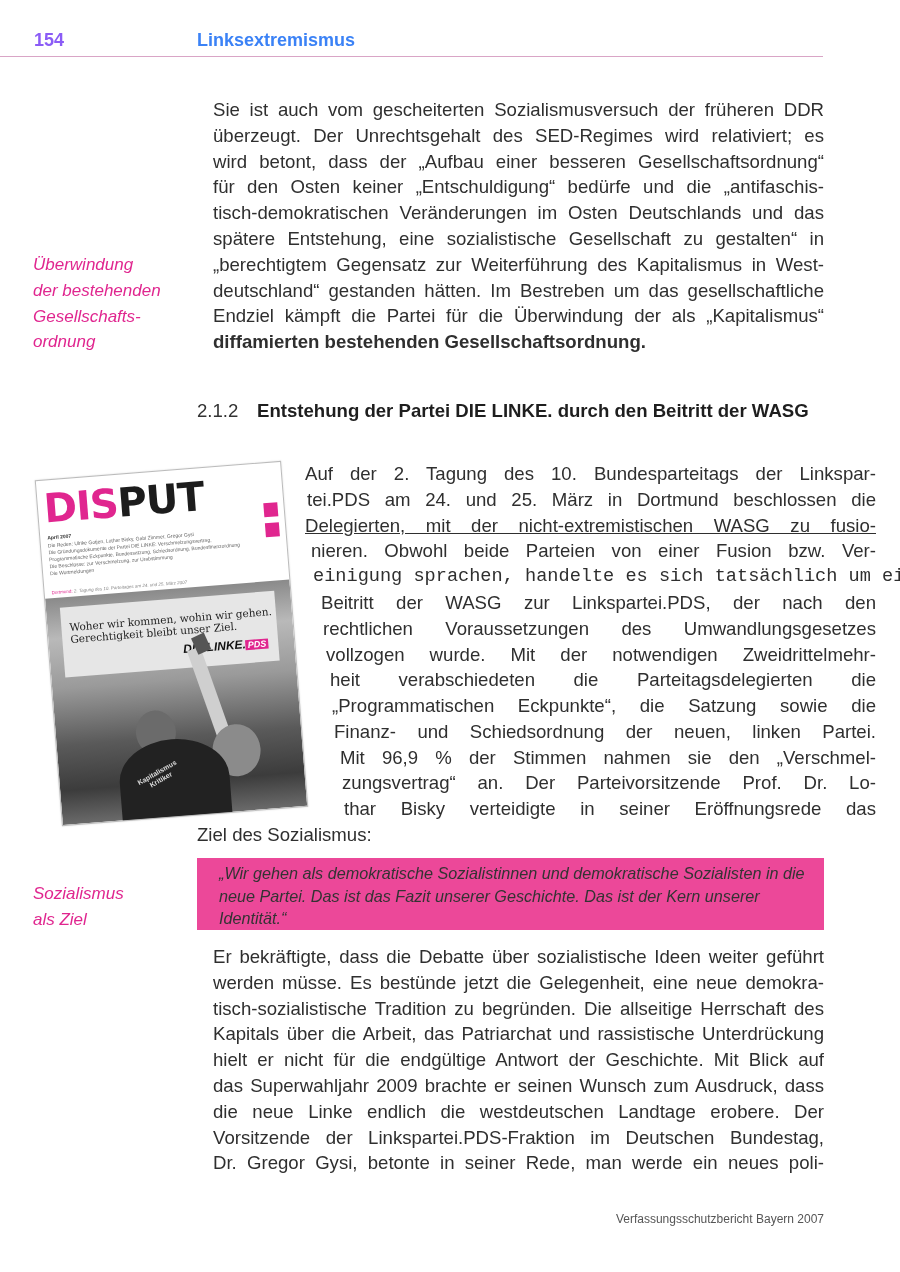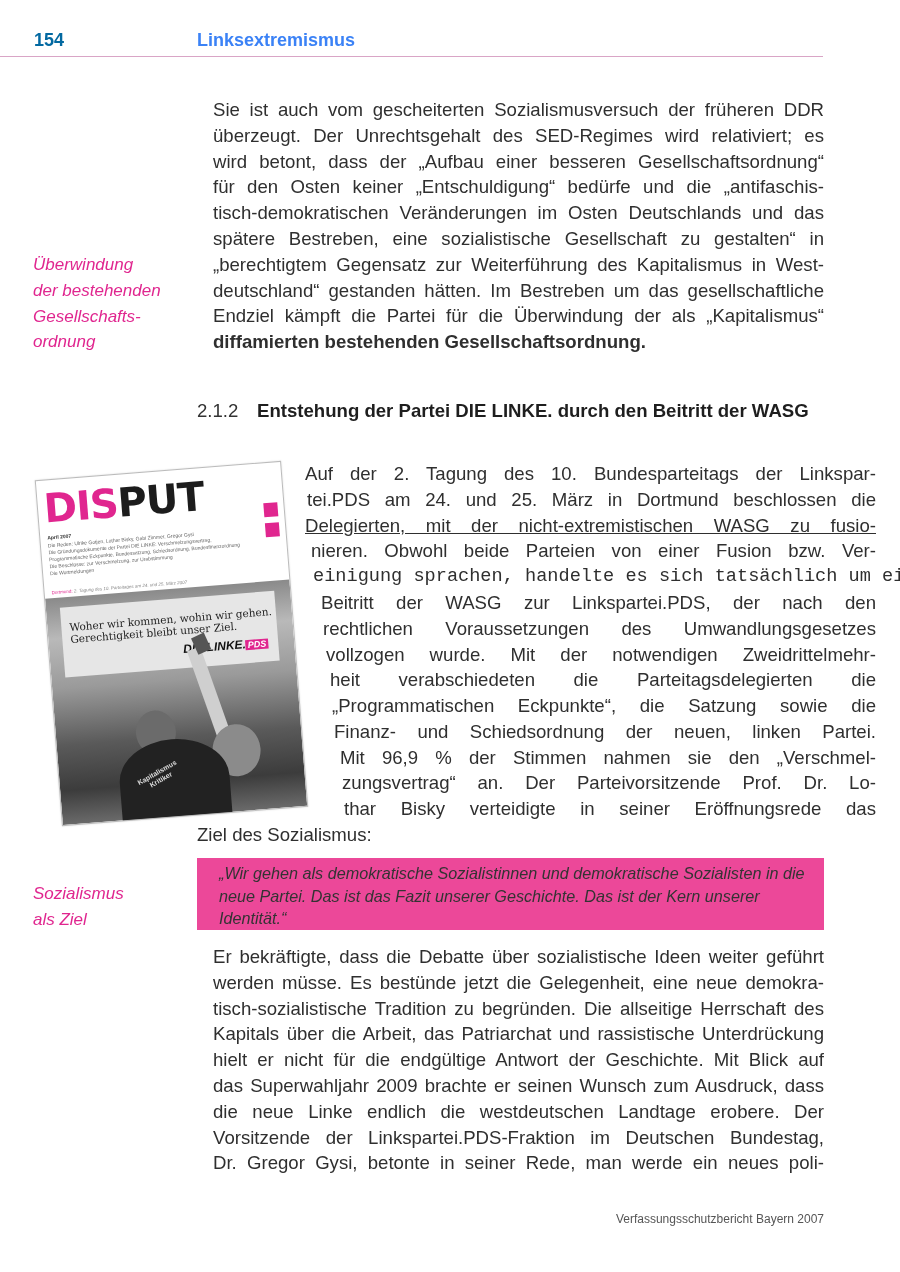--- a/index.html
+++ b/index.html
@@ -1,20 +1,20 @@
 <!DOCTYPE html>
 <html><head>
 <meta charset="utf-8">
 <style>
   html, body { margin: 0; padding: 0; background: #ffffff; }
   body { width: 900px; height: 1272px; position: relative; overflow: hidden;
          font-family: "Liberation Sans", "DejaVu Sans", sans-serif; color: #2a2a2a; }
   .header { position: absolute; left: 0; top: 28px; width: 823px; height: 28px;
             border-bottom: 1.5px solid #d9a5c6; }
-  .page-num { position: absolute; left: 34px; top: 2px; font-size: 18px; font-weight: bold; color: #0369a1; }
+  .page-num { position: absolute; left: 34px; top: 2px; font-size: 18px; font-weight: bold; color: #8b5cf6; }
   .running-title { position: absolute; left: 197px; top: 2px; font-size: 18px; font-weight: bold; color: #3b82f6; }
 
   .body-text { position: absolute; left: 197px; width: 627px; font-size: 18.6px; line-height: 25.8px;
                text-align: justify; color: #2f2f2f; }
   .body-text .line { display: block; text-align: justify; text-align-last: justify; white-space: nowrap; margin-left: 16px; }
   .body-text .line.last { text-align-last: left; font-weight: bold; }
 
   .margin-note { position: absolute; left: 33px; font-style: italic; font-size: 17px; line-height: 25.8px;
                  color: #e0268f; }
 
@@ -67,21 +67,21 @@
   <span class="page-num">154</span>
   <span class="running-title">Linksextremismus</span>
 </div>
 
 <div class="body-text" style="top:97px;">
   <span class="line">Sie ist auch vom gescheiterten Sozialismusversuch der früheren DDR</span>
   <span class="line">überzeugt. Der Unrechtsgehalt des SED-Regimes wird relativiert; es</span>
   <span class="line">wird betont, dass der „Aufbau einer besseren Gesellschaftsordnung“</span>
   <span class="line">für den Osten keiner „Entschuldigung“ bedürfe und die „antifaschis-</span>
   <span class="line">tisch-demokratischen Veränderungen im Osten Deutschlands und das</span>
-  <span class="line">spätere Bestreben, eine sozialistische Gesellschaft zu gestalten“ in</span>
+  <span class="line">spätere Entstehung, eine sozialistische Gesellschaft zu gestalten“ in</span>
   <span class="line">„berechtigtem Gegensatz zur Weiterführung des Kapitalismus in West-</span>
   <span class="line">deutschland“ gestanden hätten. Im Bestreben um das gesellschaftliche</span>
   <span class="line">Endziel kämpft die Partei für die Überwindung der als „Kapitalismus“</span>
   <span class="line last">diffamierten bestehenden Gesellschaftsordnung.</span>
 </div>
 
 <div class="margin-note" style="top:252px;">
   <div>Überwindung</div>
   <div>der bestehenden</div>
   <div>Gesellschafts-</div>

